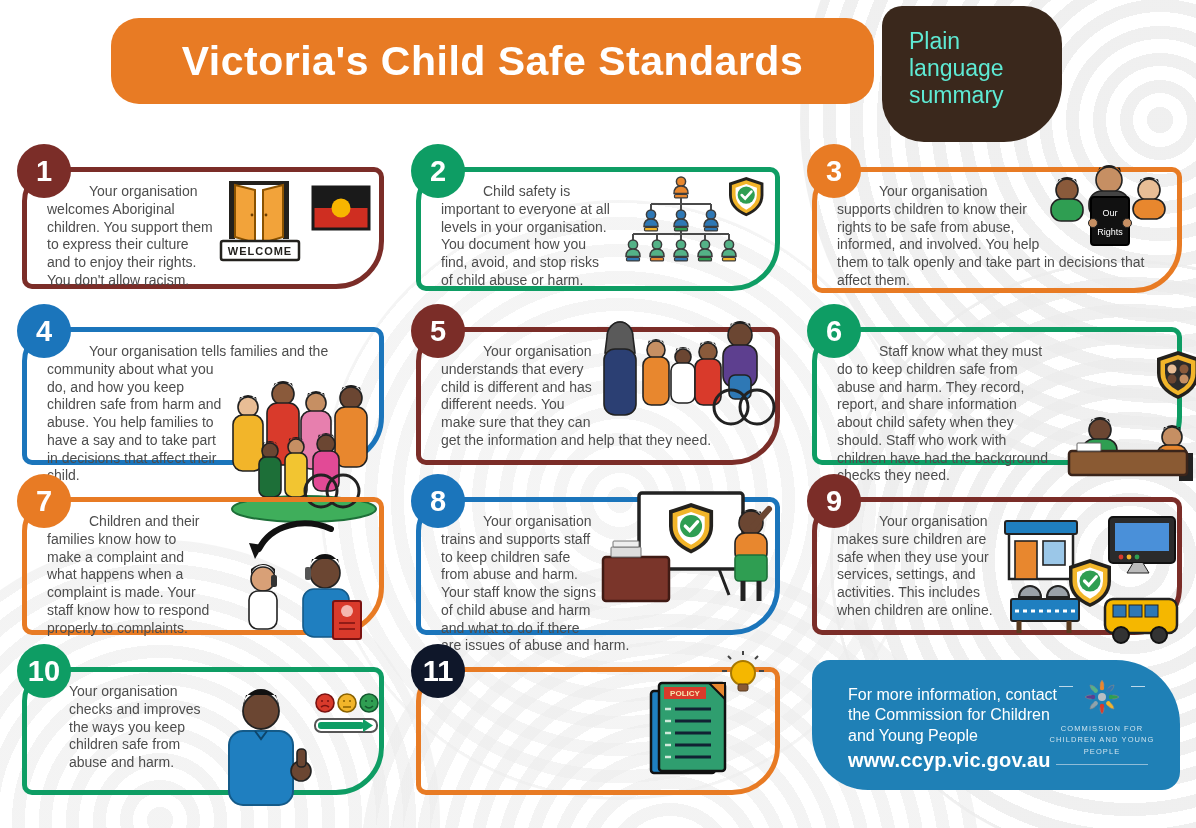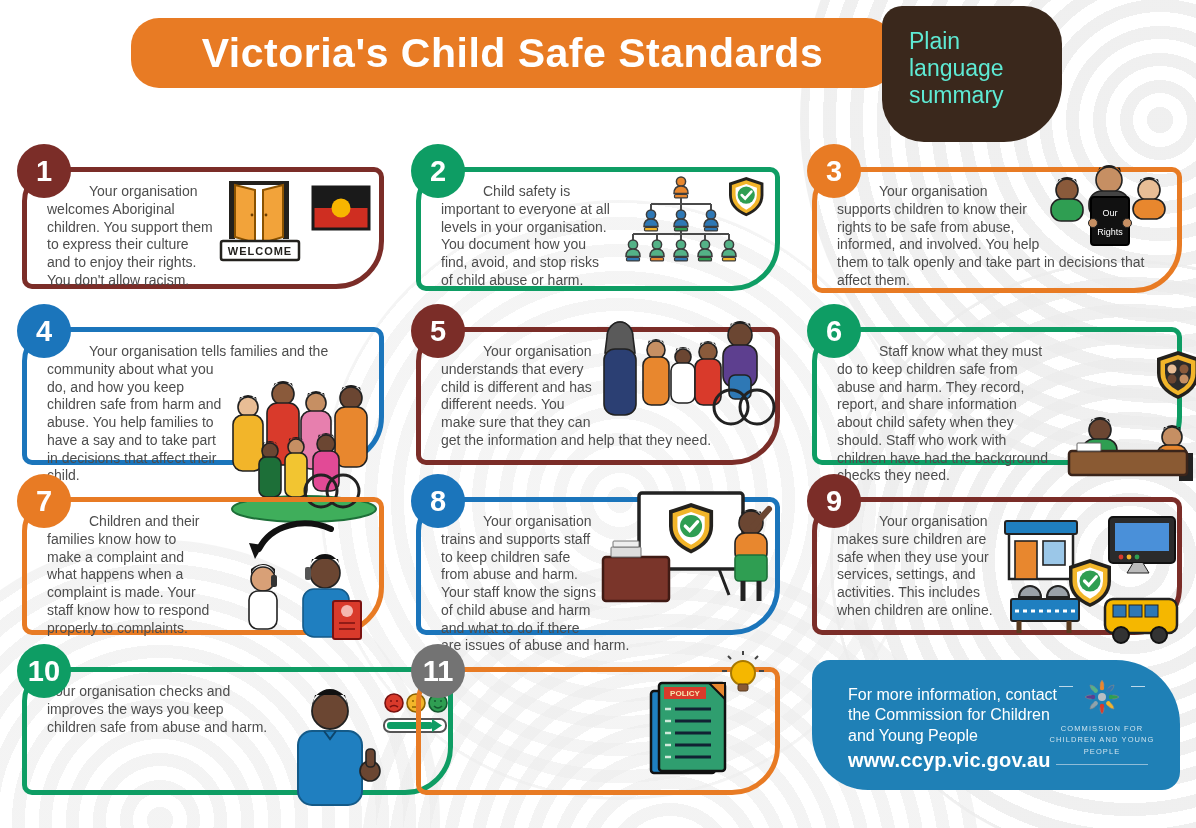--- a/index.html
+++ b/index.html
@@ -4,21 +4,21 @@
 <style>
   html,body{margin:0;padding:0;}
   body{font-family:"Liberation Sans",sans-serif;background:#fff;}
   #poster{position:relative;width:1196px;height:828px;background:#fff;overflow:hidden;}
 
   
   .rings{position:absolute;border-radius:50%;z-index:0;opacity:.8;
          background:repeating-radial-gradient(circle,#ececec 0 13px,rgba(255,255,255,0) 13px 27px);}
 
   
-  .banner{position:absolute;left:131px;top:18px;width:763px;height:70px;border-radius:28px;
+  .banner{position:absolute;left:111px;top:18px;width:763px;height:86px;border-radius:28px;
           z-index:2;display:flex;align-items:center;justify-content:center;}
   .banner h1{margin:0;color:#fff;font-size:41px;font-weight:bold;letter-spacing:.5px;}
   .plain-tag{position:absolute;left:882px;top:6px;width:180px;height:136px;z-index:2;
              border-radius:20px 38px 58px 42px;box-sizing:border-box;padding:22px 18px 0 27px;}
   .plain-tag .tag-text{color:#5eead4;font-size:23px;line-height:1.18;width:130px;}
 
   
   .card{position:absolute;border:5px solid;box-sizing:border-box;z-index:2;
         border-radius:34px 10px 48px 10px;background:transparent;}
   .num{position:absolute;left:-10px;top:-28px;width:54px;height:54px;border-radius:50%;
@@ -402,21 +402,21 @@
               <g transform="translate(64,44) scale(1)">
                 <path d="M21 0L42 7V22Q42 39 21 48Q0 39 0 22V7Z" fill="#23211d"></path>
                 <path d="M21 4L38.5 9.8V22Q38.5 36.5 21 44.2Q3.5 36.5 3.5 22V9.8Z" fill="#f2b52a"></path>
                 <path d="M21 8.5L34 13V22Q34 33.5 21 39.8Q8 33.5 8 22V13Z" fill="#fff"></path>
                 <circle cx="21" cy="22" r="10.5" fill="#2f9e52"></circle>
                 <path d="M15.5 22l4.2 4.2l7.6-8.4" stroke="#fff" stroke-width="3.2" fill="none" stroke-linecap="round"></path>
               </g>
             </svg>
           </span><span>Your organisation makes sure children are safe when they use your services, settings, and activities. This includes when children are online.</span></p>
       </section>
-      <section class="card" style="left: 22px; top: 667px; width: 431px; height: 128px; border-color: rgb(14, 157, 100);">
+      <section class="card" style="left: 22px; top: 667px; width: 362px; height: 128px; border-color: rgb(14, 157, 100); padding-left: 22px;">
         <div class="num" style="background:#0E9D64">
           <span>10</span>
         </div>
         <p class=""><span class="icon-wrap" style="width:162px;height:122px;margin:4px 0 0 8px;">
             <svg width="162" height="122" viewBox="0 0 162 122">
               <g>
                 <circle cx="52" cy="24" r="18" fill="#6b4632" stroke="#222" stroke-width="1.8"></circle>
                 <path d="M34 20a18 18 0 0 1 36 0l-3-12h-30z" fill="#111"></path>
                 <rect x="20" y="44" width="64" height="74" rx="14" fill="#1f7fc0" stroke="#145a88" stroke-width="2"></rect>
                 <path d="M46 44l6 8 6-8" fill="none" stroke="#0d456b" stroke-width="2"></path>
@@ -431,21 +431,21 @@
                 <circle cx="54" cy="10" r="9" fill="#2f9e52" stroke="#145a30" stroke-width="1.6"></circle>
                 <path d="M50 8h2M56 8h2M50 13q4 4 8 0" stroke="#145a30" stroke-width="1.6" fill="none"></path>
                 <rect x="0" y="26" width="62" height="13" rx="6" fill="#fff" stroke="#555" stroke-width="2"></rect>
                 <rect x="3" y="29" width="46" height="7" rx="3" fill="#0E9D64"></rect>
                 <path d="M48 26v13l10-6.5z" fill="#0E9D64"></path>
               </g>
             </svg>
           </span><span>Your organisation checks and improves the ways you keep children safe from abuse and harm.</span></p>
       </section>
       <section class="card" style="left: 416px; top: 667px; width: 364px; height: 128px; border-color: rgb(232, 123, 36);">
-        <div class="num" style="background:#737373">
+        <div class="num" style="background:#0f172a">
           <span>11</span>
         </div>
         <p class="ind"><span class="icon-wrap" style="width:122px;height:122px;margin:-26px 2px 0 6px;">
             <svg width="122" height="122" viewBox="0 0 122 122">
               <g transform="translate(84,0)">
                 <circle cx="16" cy="16" r="12" fill="#f5b700" stroke="#a87800" stroke-width="2"></circle>
                 <rect x="11" y="27" width="10" height="7" rx="2" fill="#8a5a33" stroke="#5a3b20"></rect>
                 <path d="M16 -2v-4M4 2l-3-3M28 2l3-3M0 14h-5M32 14h5" stroke="#444" stroke-width="2"></path>
               </g>
               <g transform="translate(8,26)">

